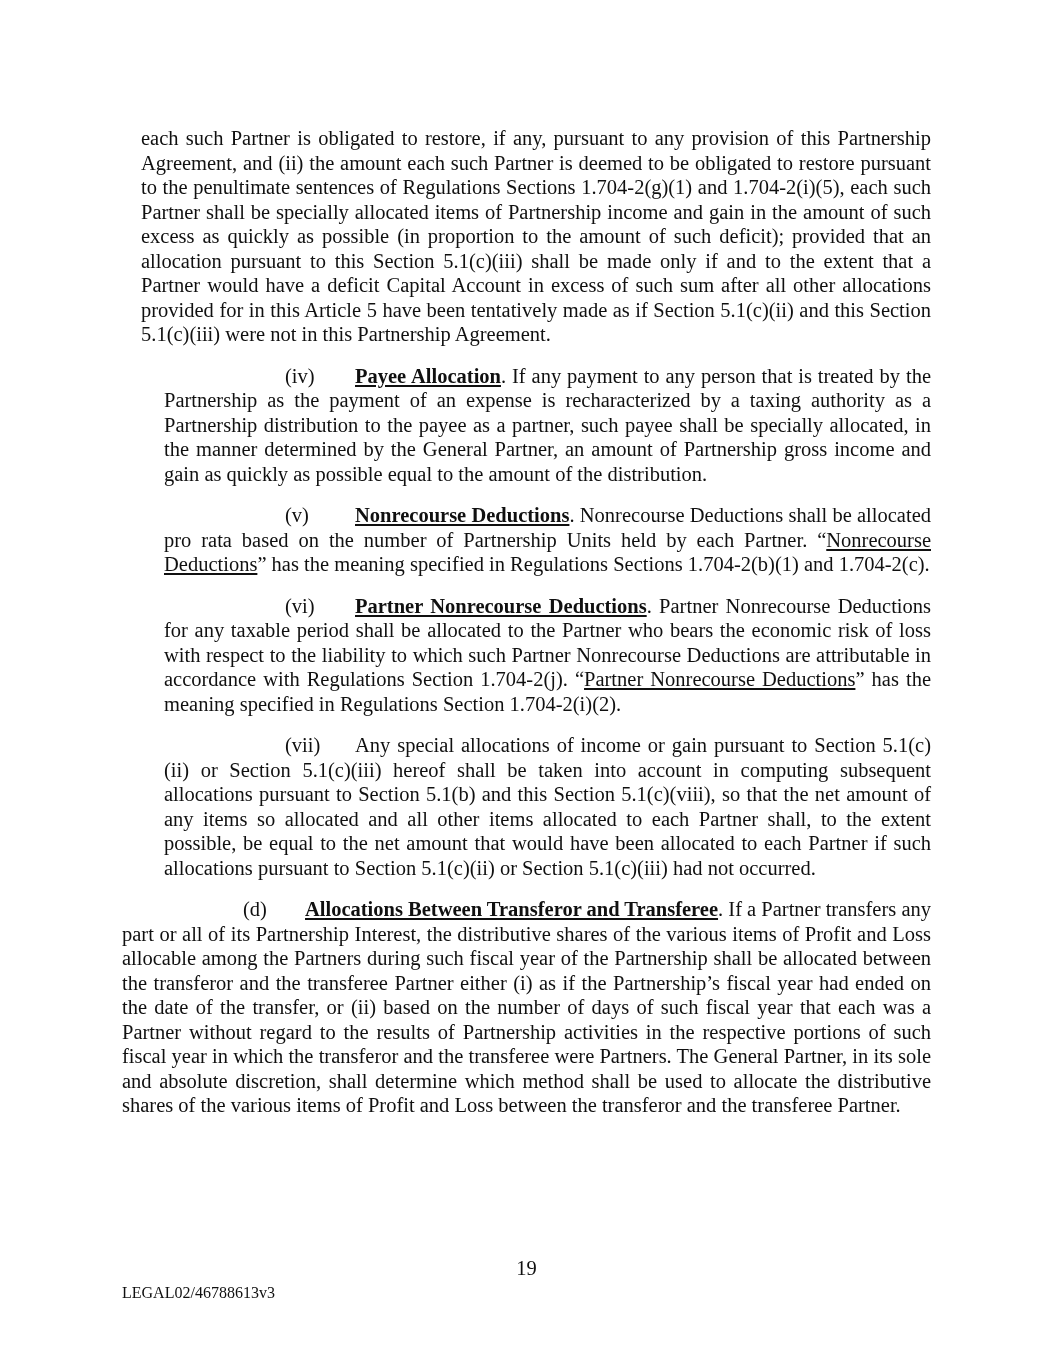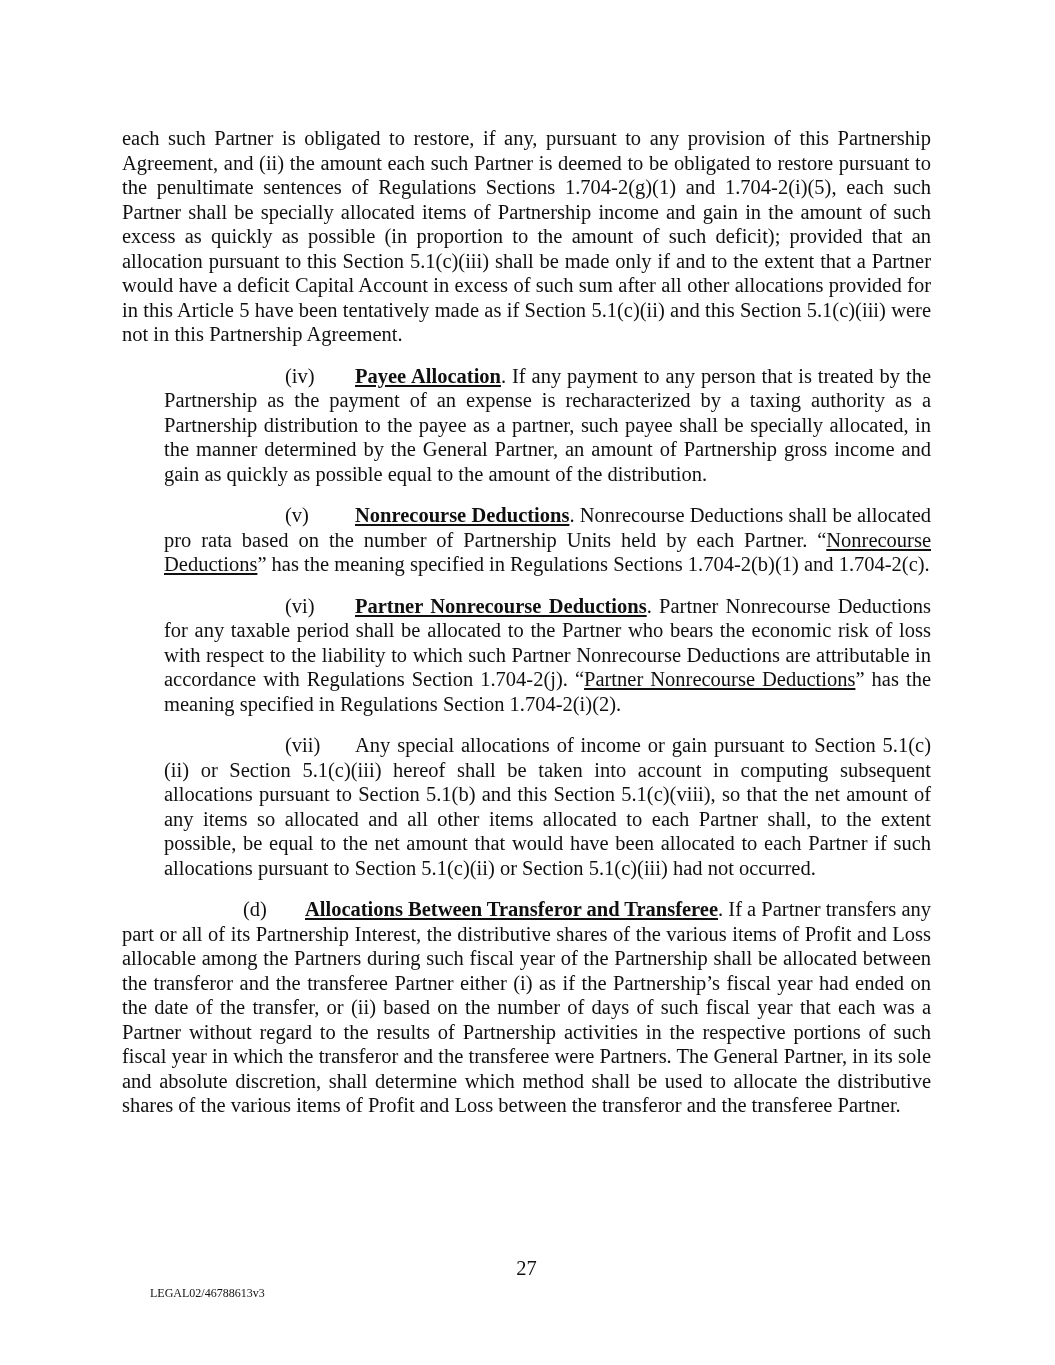--- a/index.html
+++ b/index.html
@@ -24,20 +24,21 @@
     top: 126px;
     width: 809px;
   }
   p.para {
     margin: 0 0 17px 0;
     text-align: justify;
     text-indent: 121px;
   }
   p.para.cont {
     text-indent: 0;
+    margin-left: 19px;
   }
   p.para.sub {
     margin-left: 42px;
   }
   .num {
     display: inline-block;
     text-indent: 0;
     width: 70px;
   }
   .num-d {
@@ -55,23 +56,22 @@
     top: 1256px;
     left: 122px;
     width: 809px;
     text-align: center;
     font-size: 20.5px;
   }
   .footer-id {
     position: absolute;
     top: 1284px;
     left: 122px;
-    font-size: 12px;
+    font-size: 16px;
     line-height: 18px;
-    margin-left: 28px;
   }
 </style>
 </head>
 <body>
 
 <div class="page">
   <div class="content">
 
     <p class="para cont">each such Partner is obligated to restore, if any, pursuant to any provision of this Partnership Agreement, and (ii) the amount each such Partner is deemed to be obligated to restore pursuant to the penultimate sentences of Regulations Sections 1.704-2(g)(1) and 1.704-2(i)(5), each such Partner shall be specially allocated items of Partnership income and gain in the amount of such excess as quickly as possible (in proportion to the amount of such deficit); provided that an allocation pursuant to this Section 5.1(c)(iii) shall be made only if and to the extent that a Partner would have a deficit Capital Account in excess of such sum after all other allocations provided for in this Article 5 have been tentatively made as if Section 5.1(c)(ii) and this Section 5.1(c)(iii) were not in this Partnership Agreement.</p>
 
@@ -80,15 +80,15 @@
     <p class="para sub"><span class="num">(v)</span><span class="head">Nonrecourse Deductions</span><span>. </span><span>Nonrecourse Deductions shall be allocated pro rata based on the number of Partnership Units held by each Partner. “</span><span class="term">Nonrecourse Deductions</span><span>” has the meaning specified in Regulations Sections 1.704-2(b)(1) and 1.704-2(c).</span></p>
 
     <p class="para sub"><span class="num">(vi)</span><span class="head">Partner Nonrecourse Deductions</span><span>. </span><span>Partner Nonrecourse Deductions for any taxable period shall be allocated to the Partner who bears the economic risk of loss with respect to the liability to which such Partner Nonrecourse Deductions are attributable in accordance with Regulations Section 1.704-2(j). “</span><span class="term">Partner Nonrecourse Deductions</span><span>” has the meaning specified in Regulations Section 1.704-2(i)(2).</span></p>
 
     <p class="para sub"><span class="num">(vii)</span><span>Any special allocations of income or gain pursuant to Section 5.1(c)(ii) or Section 5.1(c)(iii) hereof shall be taken into account in computing subsequent allocations pursuant to Section 5.1(b) and this Section 5.1(c)(viii), so that the net amount of any items so allocated and all other items allocated to each Partner shall, to the extent possible, be equal to the net amount that would have been allocated to each Partner if such allocations pursuant to Section 5.1(c)(ii) or Section 5.1(c)(iii) had not occurred.</span></p>
 
     <p class="para"><span class="num num-d">(d)</span><span class="head">Allocations Between Transferor and Transferee</span><span>. </span><span>If a Partner transfers any part or all of its Partnership Interest, the distributive shares of the various items of Profit and Loss allocable among the Partners during such fiscal year of the Partnership shall be allocated between the transferor and the transferee Partner either (i) as if the Partnership’s fiscal year had ended on the date of the transfer, or (ii) based on the number of days of such fiscal year that each was a Partner without regard to the results of Partnership activities in the respective portions of such fiscal year in which the transferor and the transferee were Partners. The General Partner, in its sole and absolute discretion, shall determine which method shall be used to allocate the distributive shares of the various items of Profit and Loss between the transferor and the transferee Partner.</span></p>
 
   </div>
 
-  <div class="page-number">27</div>
+  <div class="page-number">19</div>
   <div class="footer-id">LEGAL02/46788613v3</div>
 </div>
 
 </body></html>

